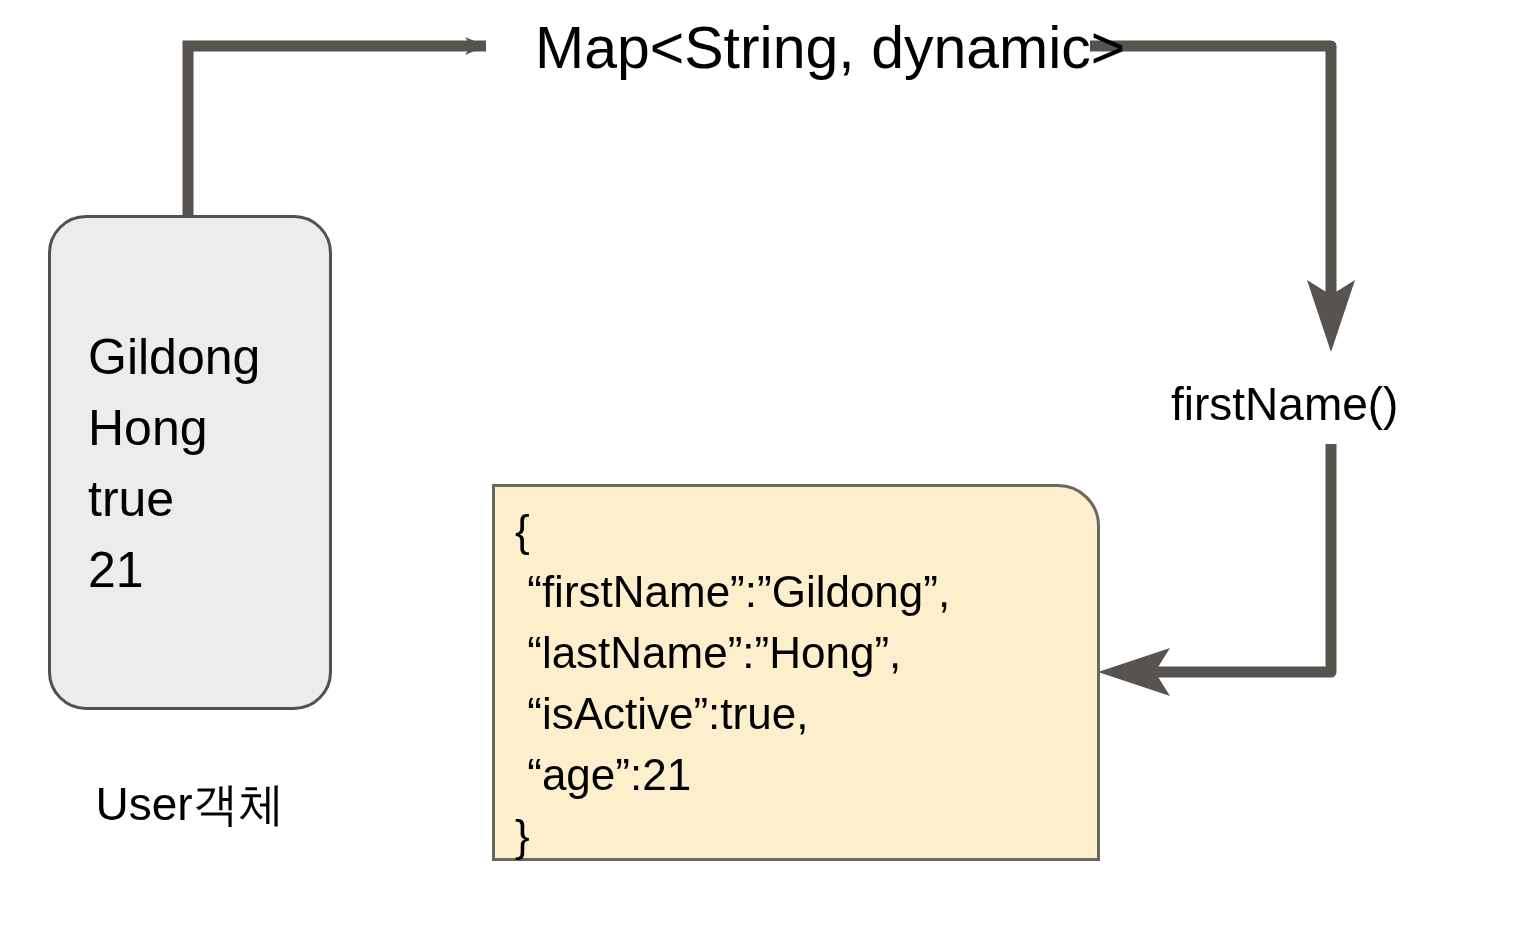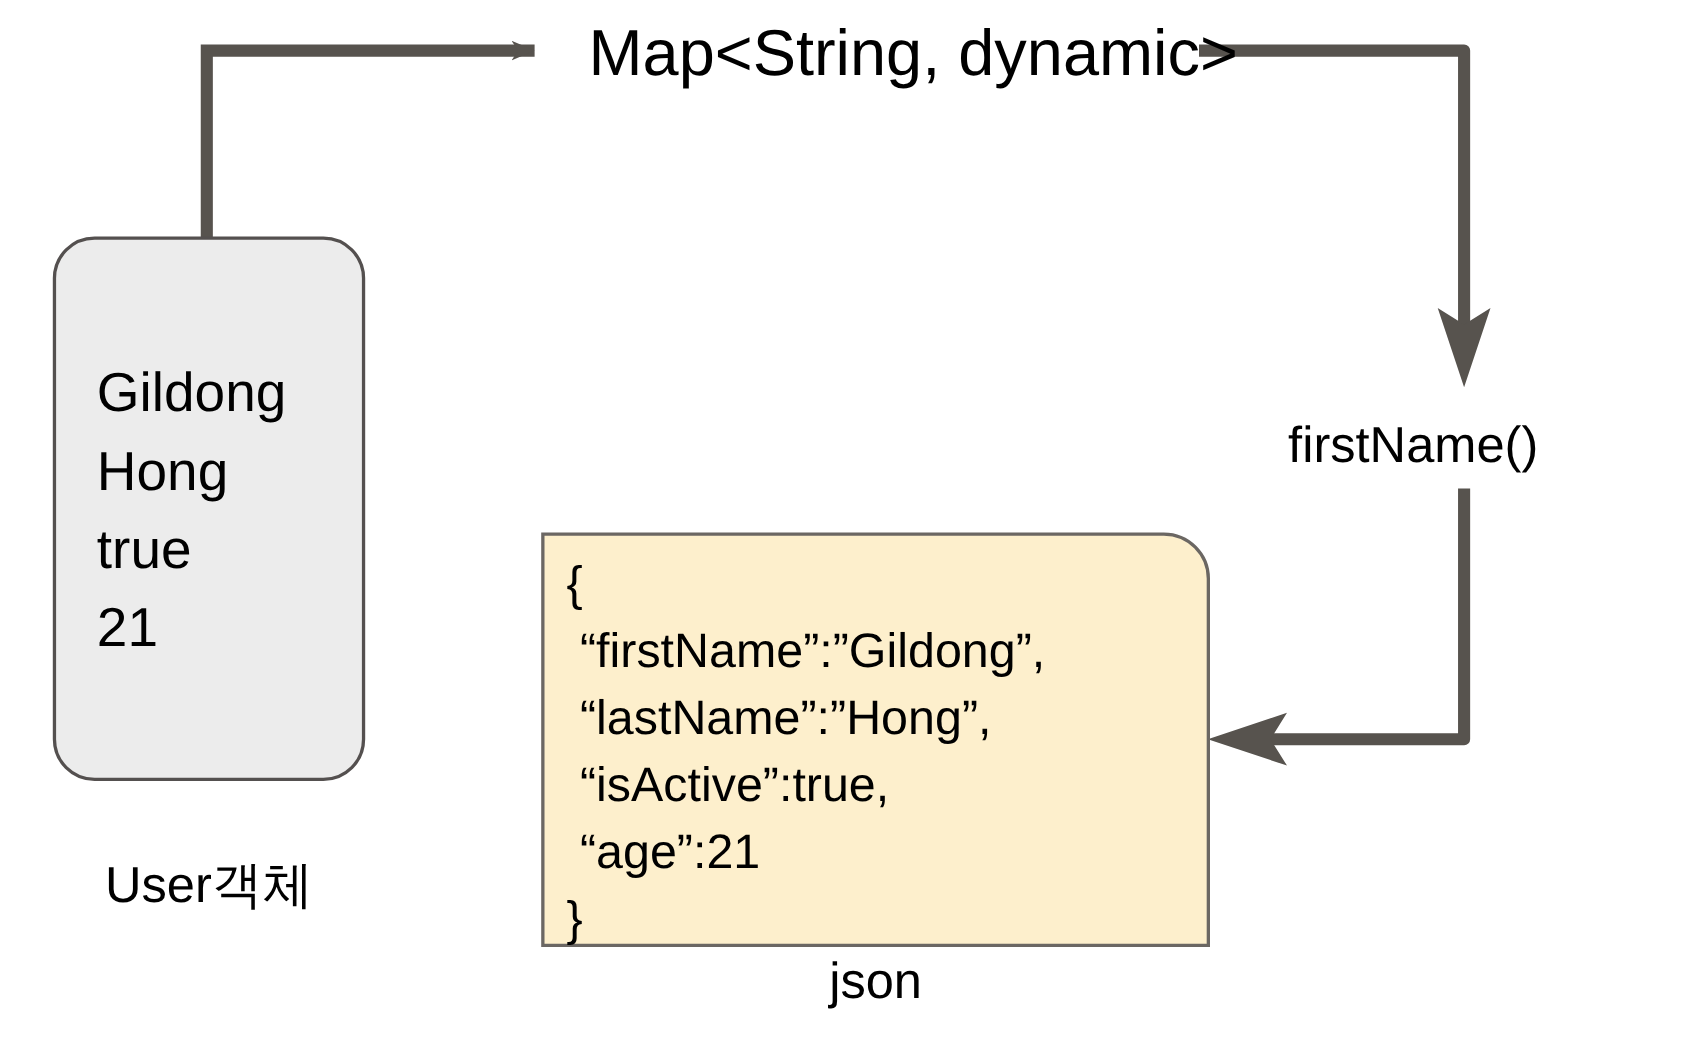--- a/index.html
+++ b/index.html
@@ -148,15 +148,14 @@
 
   <div class="encode-label">firstName()</div>
 
   <div class="json-box"></div>
   <div class="json-box-text">{
  “firstName”:”Gildong”,
  “lastName”:”Hong”,
  “isActive”:true,
  “age”:21
 }</div>
-  <div class="json-caption">json</div>
 
 </div>
 
 </body></html>

